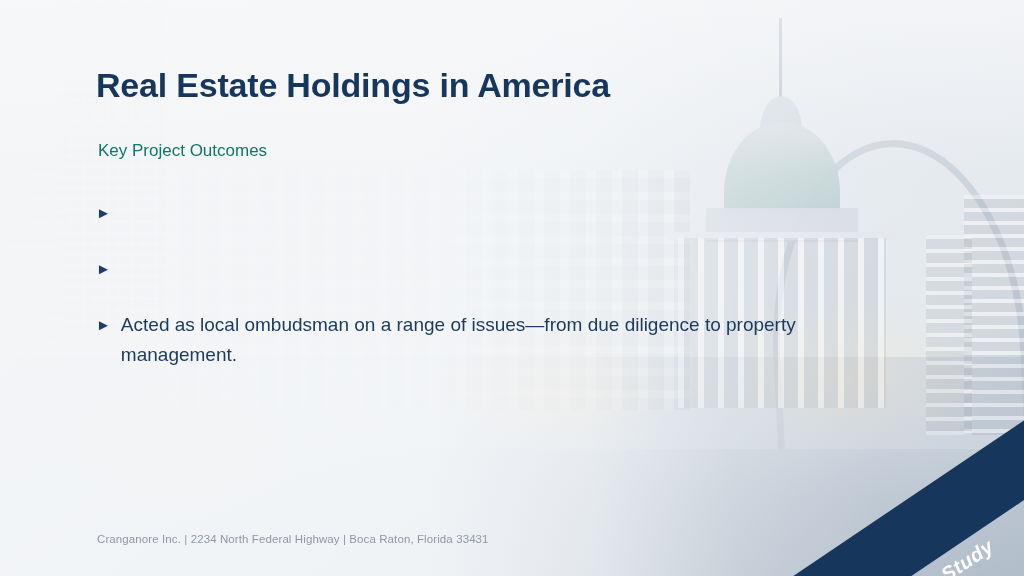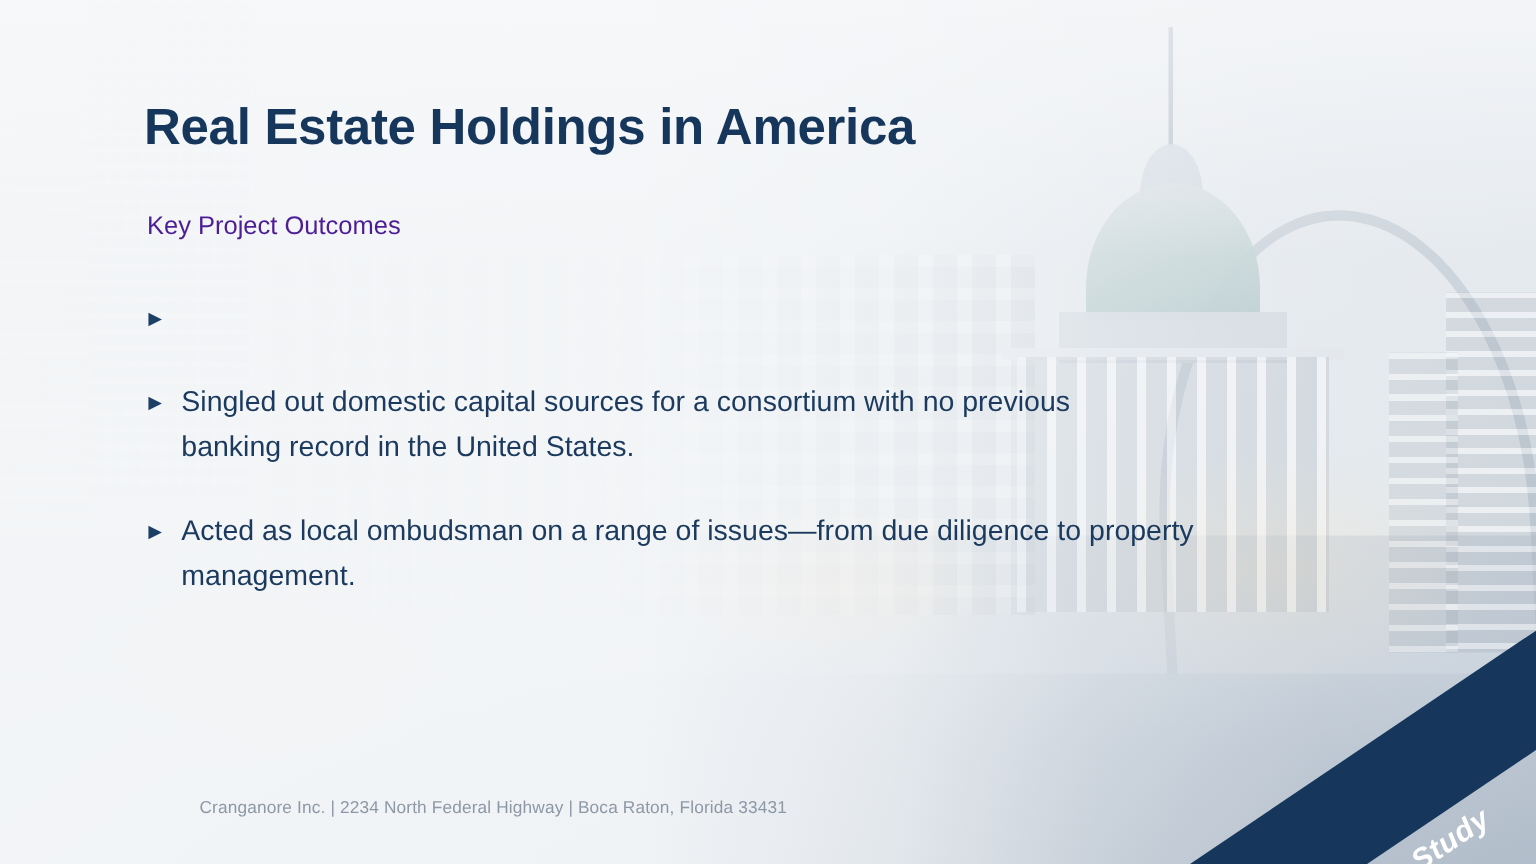--- a/index.html
+++ b/index.html
@@ -159,21 +159,21 @@
     font-size: 34px;
     font-weight: bold;
     color: #16365c;
     letter-spacing: -0.2px;
   }
   .subtitle {
     position: absolute;
     left: 98px;
     top: 141px;
     font-size: 17px;
-    color: #4c1d95;
+    color: #0f766e;
     font-weight: normal;
   }
   .bullets {
     position: absolute;
     left: 96px;
     top: 198px;
     width: 770px;
   }
   .bullet {
     display: flex;
@@ -195,21 +195,20 @@
   }
   .bullet.b2 .text { max-width: 660px; }
 
   .footer {
     position: absolute;
     left: 97px;
     top: 533px;
     font-size: 11.5px;
     color: #8d98a6;
     letter-spacing: .1px;
-    margin-left: 36px;
   }
 
   
   .ribbon-wrap {
     position: absolute;
     right: 0;
     bottom: 0;
     width: 250px;
     height: 180px;
     overflow: hidden;
@@ -272,21 +271,20 @@
     <div class="subtitle">Key Project Outcomes</div>
 
     <div class="bullets">
 
       <div class="bullet b1">
         <span class="marker">►</span>
       </div>
 
       <div class="bullet b2">
         <span class="marker">►</span>
-        <span class="text">Singled out domestic capital sources for a consortium with no previous banking record in the United States.</span>
       </div>
 
       <div class="bullet b3">
         <span class="marker">►</span>
         <span class="text">Acted as local ombudsman on a range of issues—from due diligence to property management.</span>
       </div>
 
     </div>
 
     <div class="footer">Cranganore Inc. | 2234 North Federal Highway | Boca Raton, Florida 33431</div>

